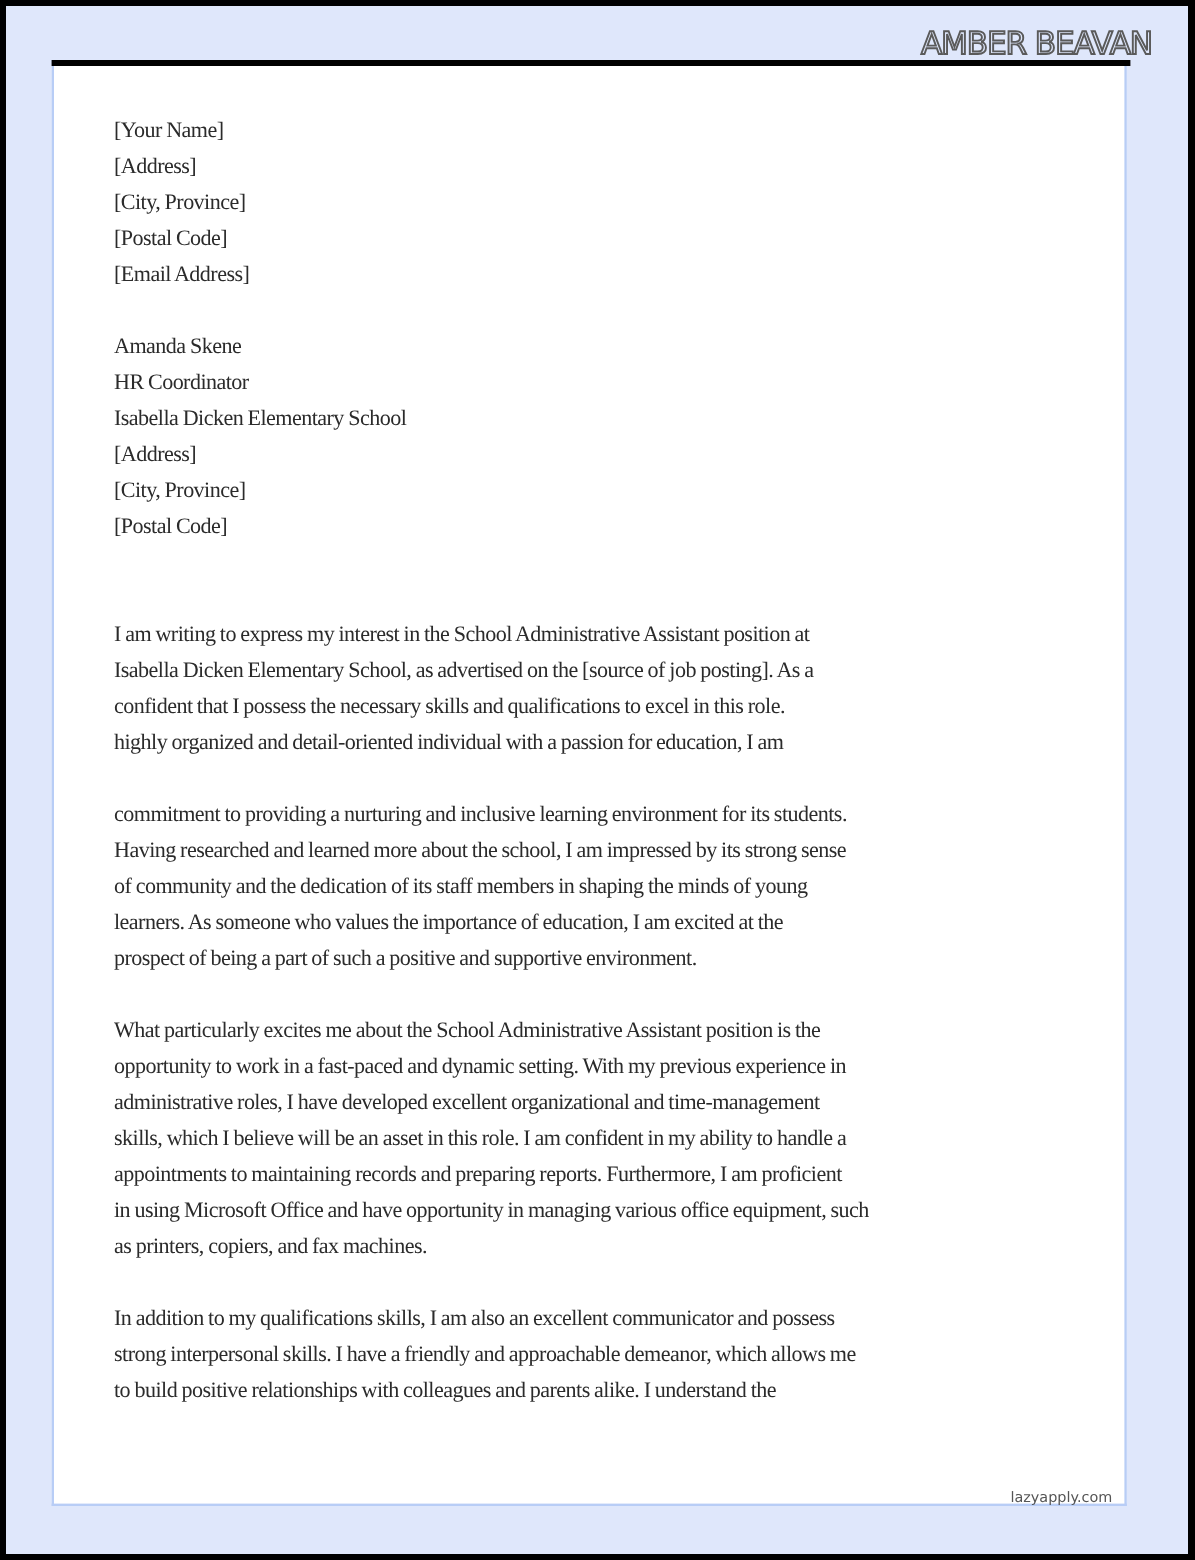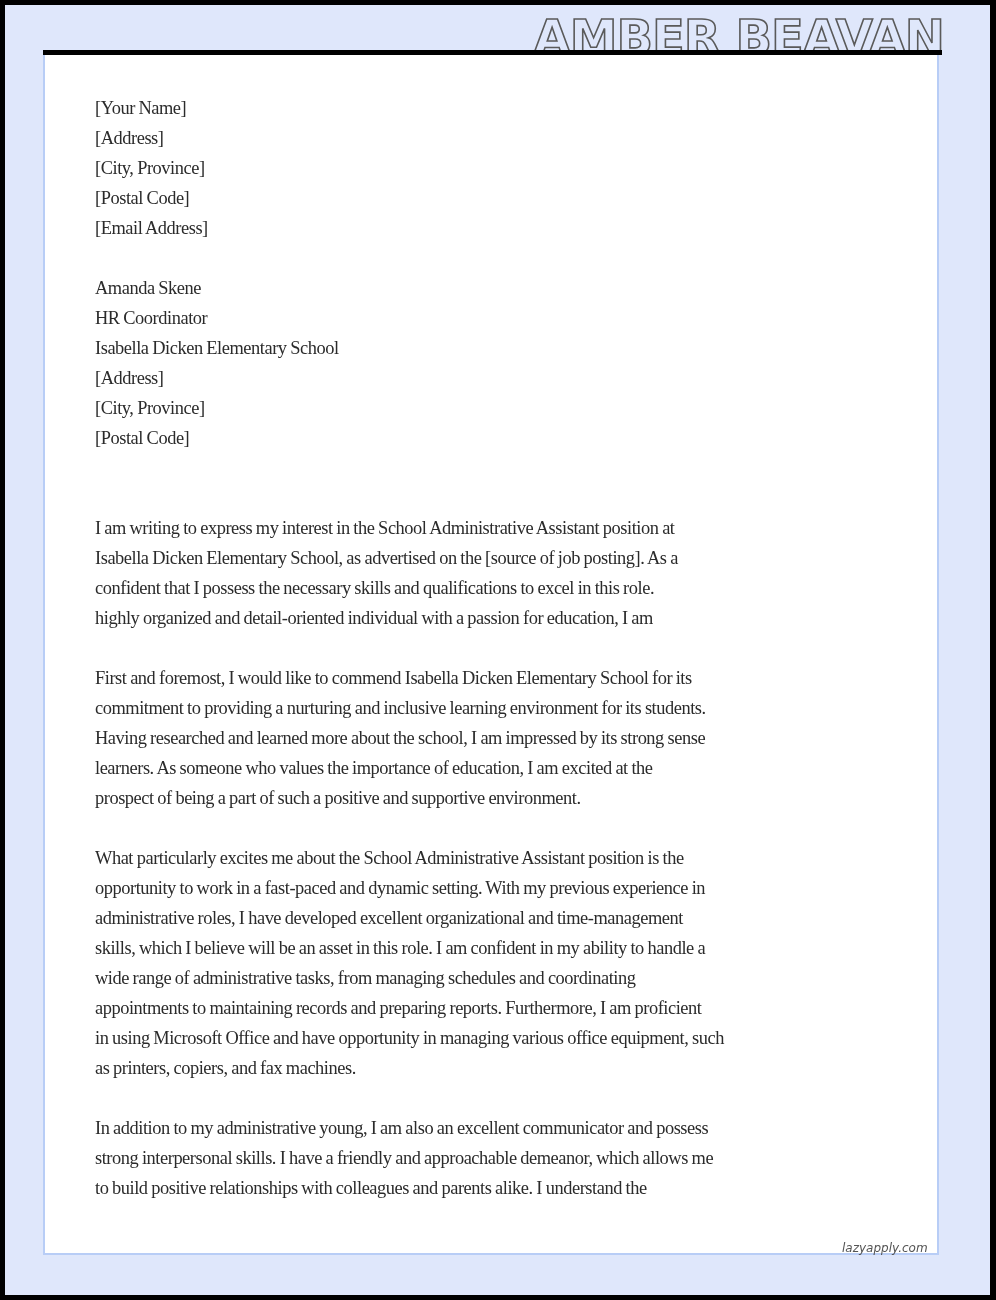--- a/index.html
+++ b/index.html
@@ -18,25 +18,25 @@
       position: absolute;
       left: 5px;
       top: 5px;
       width: 985px;
       height: 1290px;
       background: #dfe7fb;
       overflow: hidden;
     }
     .name-header {
       position: absolute;
-      right: 46px;
+      right: 30px;
       top: 12px;
       font-family: "DejaVu Sans", sans-serif;
-      font-size: 48px;
-      font-weight: bold;
+      font-size: 26px;
+      font-weight: normal;
       letter-spacing: -1px;
       color: #dfe7fb;
       -webkit-text-stroke: 1.6px #5a5a5a;
       line-height: 40px;
       white-space: nowrap;
     }
     .page {
       position: absolute;
       left: 43px;
       top: 50px;
@@ -82,21 +82,20 @@
     }
     .watermark {
       position: absolute;
       left: 842px;
       top: 1241px;
       font-family: "DejaVu Sans", sans-serif;
       font-size: 12px;
       color: #555555;
       line-height: 14px;
       white-space: nowrap;
-      font-style: italic;
     }
   </style>
 </head>
 <body>
 
 <div class="canvas">
   <div class="name-header">AMBER BEAVAN</div>
 </div>
 
 <div class="page"></div>
@@ -123,38 +122,37 @@
   <span class="gap"></span>
 
   <p>
     <span class="line">I am writing to express my interest in the School Administrative Assistant position at</span>
     <span class="line">Isabella Dicken Elementary School, as advertised on the [source of job posting]. As a</span>
     <span class="line">confident that I possess the necessary skills and qualifications to excel in this role.</span>
     <span class="line">highly organized and detail-oriented individual with a passion for education, I am</span>
   </p>
 
   <p>
-    <span class="line">First and foremost, I would like to commend Isabella Dicken Elementary School for its</span>
     <span class="line">commitment to providing a nurturing and inclusive learning environment for its students.</span>
     <span class="line">Having researched and learned more about the school, I am impressed by its strong sense</span>
+    <span class="line">of community and the dedication of its staff members in shaping the minds of young</span>
     <span class="line">learners. As someone who values the importance of education, I am excited at the</span>
     <span class="line">prospect of being a part of such a positive and supportive environment.</span>
   </p>
 
   <p>
     <span class="line">What particularly excites me about the School Administrative Assistant position is the</span>
     <span class="line">opportunity to work in a fast-paced and dynamic setting. With my previous experience in</span>
     <span class="line">administrative roles, I have developed excellent organizational and time-management</span>
     <span class="line">skills, which I believe will be an asset in this role. I am confident in my ability to handle a</span>
-    <span class="line">wide range of administrative tasks, from managing schedules and coordinating</span>
     <span class="line">appointments to maintaining records and preparing reports. Furthermore, I am proficient</span>
     <span class="line">in using Microsoft Office and have opportunity in managing various office equipment, such</span>
     <span class="line">as printers, copiers, and fax machines.</span>
   </p>
 
   <p>
-    <span class="line">In addition to my administrative young, I am also an excellent communicator and possess</span>
+    <span class="line">In addition to my qualifications skills, I am also an excellent communicator and possess</span>
     <span class="line">strong interpersonal skills. I have a friendly and approachable demeanor, which allows me</span>
     <span class="line">to build positive relationships with colleagues and parents alike. I understand the</span>
   </p>
 </div>
 
 <div class="watermark">lazyapply.com</div>
 
 </body></html>

